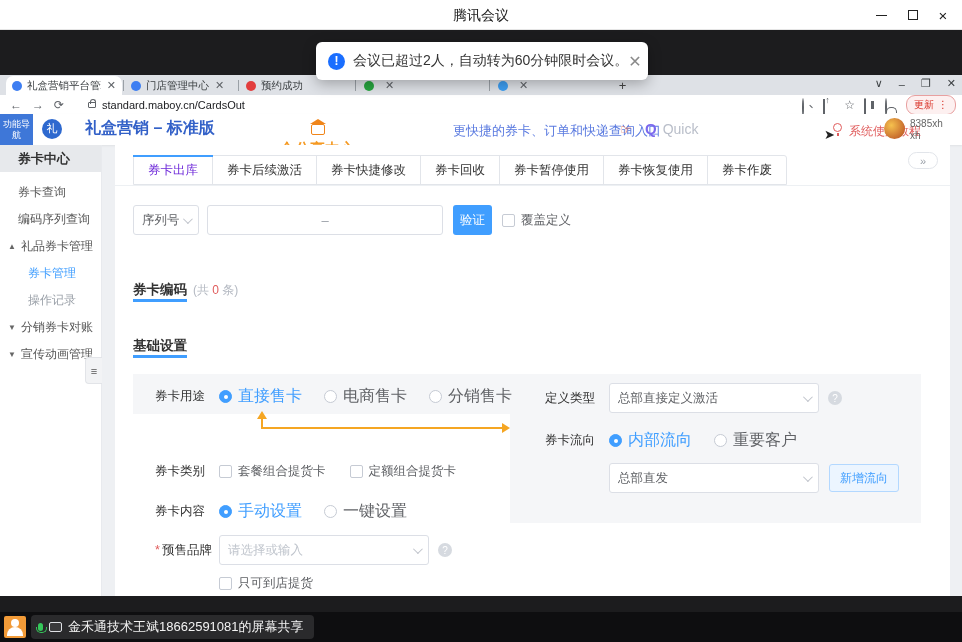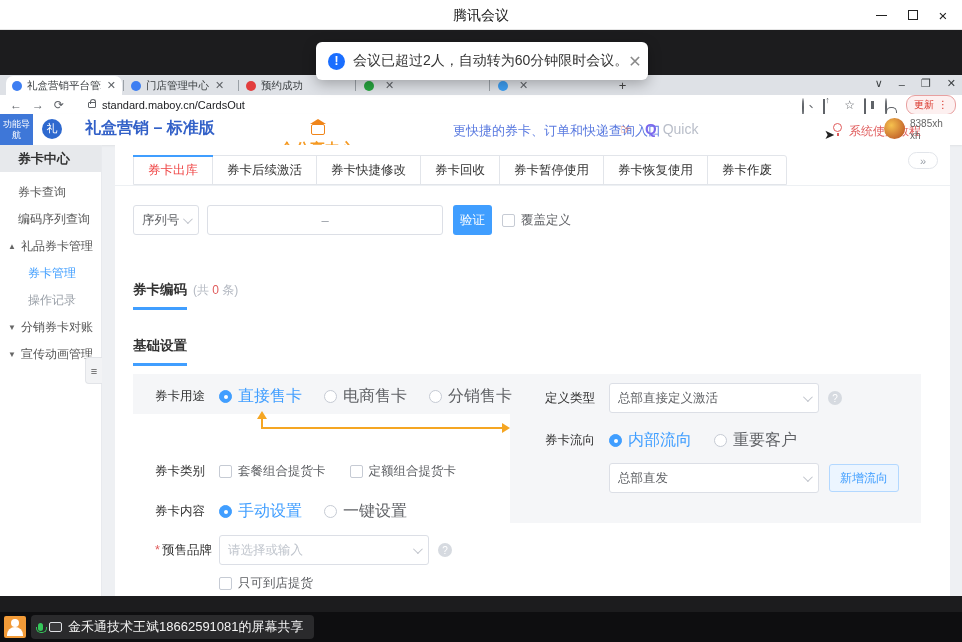--- a/index.html
+++ b/index.html
@@ -89,39 +89,39 @@
   .sbitem.sub { padding-left:28px; }
   .sbitem.active { color:#409eff; }
   .sbitem.dim { color:#9aa0a8; }
   .sbcollapse { position:absolute; right:-1px; top:212px; width:17px; height:27px; background:#f2f3f5; border:1px solid #e2e4e8; border-right:none; border-radius:4px 0 0 4px; display:flex; align-items:center; justify-content:center; color:#555; font-size:11px; cursor:pointer; }
 
   
   .card { position:absolute; left:115px; top:31px; width:835px; height:451px; background:#fff; }
   .mtabs { position:absolute; left:18px; top:10px; height:30px; display:flex; border:1px solid #e2e5ea; border-radius:3px 3px 0 0; }
   .mtab { padding:0 14px; font-size:12.5px; color:#333; display:flex; align-items:center; border-right:1px solid #e2e5ea; cursor:pointer; white-space:nowrap; position:relative; }
   .mtab:last-child { border-right:none; }
-  .mtab.active { color:#ef4444; }
+  .mtab.active { color:#6d28d9; }
   .mtab.active:before { content:""; position:absolute; left:-1px; right:-1px; top:-1px; height:2px; background:#409eff; }
   .tabsline { position:absolute; left:0px; top:40px; width:835px; height:1px; background:#edf0f3; }
   .expander { position:absolute; right:12px; top:7px; width:30px; height:17px; border:1px solid #e2e5ea; border-radius:9px; color:#9aa0a8; font-size:11px; display:flex; align-items:center; justify-content:center; cursor:pointer; }
 
   .serialrow { position:absolute; left:18px; top:60px; display:flex; align-items:center; }
   .sel { height:30px; border:1px solid #dcdfe6; border-radius:3px; display:flex; align-items:center; padding:0 8px; background:#fff; cursor:pointer; }
   .sel .sval { font-size:12.5px; color:#606266; white-space:nowrap; }
   .sel .ph { color:#bfc4cc; }
   .chev { width:7px; height:7px; border-right:1.2px solid #c0c4cc; border-bottom:1.2px solid #c0c4cc; transform:rotate(45deg) translateY(-2px); margin-left:auto; flex:0 0 auto; }
   .sel-serial { width:66px; }
   .rangeinput { width:236px; height:30px; border:1px solid #dcdfe6; border-radius:3px; margin-left:8px; display:flex; align-items:center; justify-content:center; color:#9aa0a8; font-size:13px; cursor:text; }
   .btn-verify { margin-left:10px; width:39px; height:30px; background:#409eff; color:#fff; border:none; border-radius:3px; font-size:12.5px; cursor:pointer; }
   .cbwrap { display:flex; align-items:center; gap:6px; margin-left:10px; cursor:pointer; }
   .cbox { width:13px; height:13px; border:1px solid #c6cbd4; border-radius:2px; background:#fff; flex:0 0 auto; }
   .cblabel { font-size:12.5px; color:#606266; white-space:nowrap; }
 
   .sechead { position:absolute; left:18px; display:flex; align-items:baseline; gap:6px; }
-  .sechead .st { font-size:13.5px; font-weight:bold; color:#333; padding-bottom:8px; border-bottom:3px solid #409eff; }
+  .sechead .st { font-size:13.5px; font-weight:bold; color:#333; border-bottom:3px solid #409eff; }
   .sechead .smeta { font-size:12px; color:#b4b9c2; }
   .sechead .smeta b { color:#e05b5b; font-weight:normal; }
 
   .band-top { position:absolute; left:18px; top:229px; width:788px; height:40px; background:#f5f6f8; }
   .band-right { position:absolute; left:395px; top:229px; width:411px; height:149px; background:#f5f6f8; }
 
   .frow { position:absolute; display:flex; align-items:center; }
   .flabel { width:52px; text-align:left; font-size:12.5px; color:#333; flex:0 0 auto; white-space:nowrap; }
   .flabel .req { color:#e05b5b; margin-right:2px; }
   .gap { width:12px; flex:0 0 auto; }

